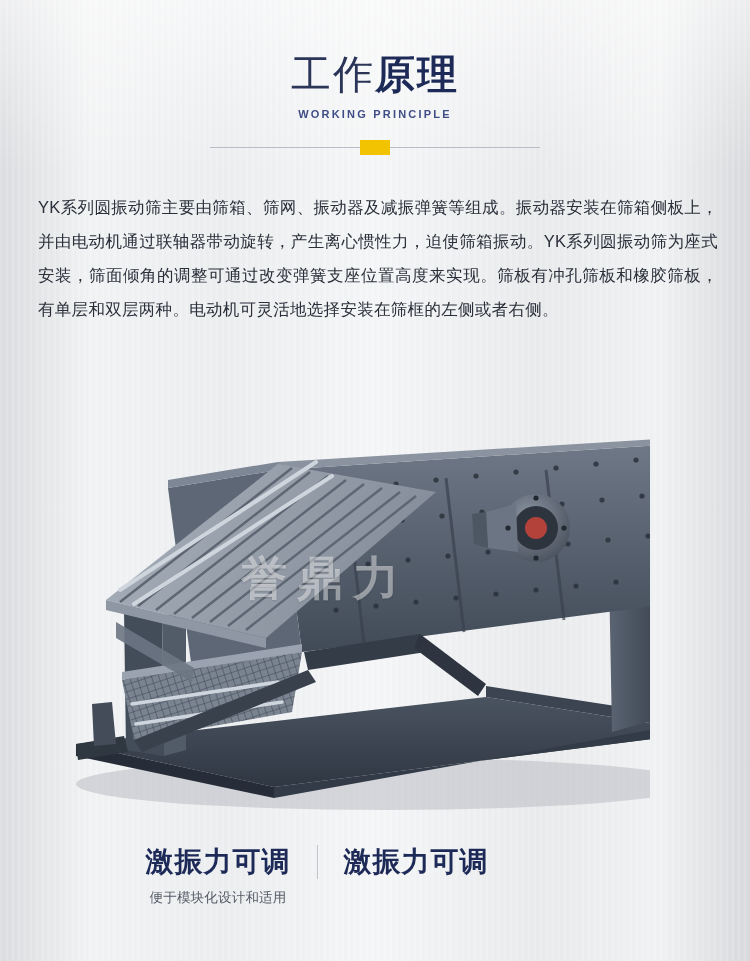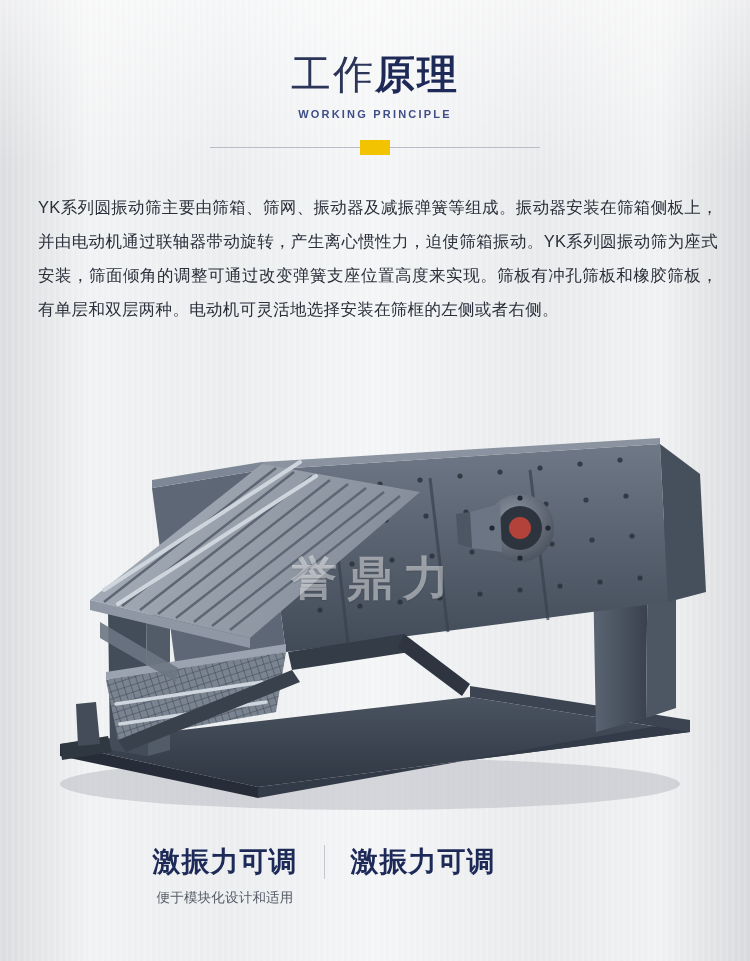--- a/index.html
+++ b/index.html
@@ -98,44 +98,45 @@
     color: #2a2f3a;
     text-align: justify;
     letter-spacing: 0.3px;
   }
 
   
   .figure {
     position: absolute;
     top: 352px;
     left: 0;
-    width: 750px;
+    width: 634px;
     height: 470px;
     overflow: hidden;
+    padding-left: 16px;
   }
   .machine-svg { display: block; }
   .watermark {
     position: absolute;
     left: 50%;
     top: 196px;
     transform: translateX(-50%);
     font-size: 46px;
     font-weight: 700;
     letter-spacing: 10px;
     color: rgba(255,255,255,0.45);
     text-shadow: 0 1px 2px rgba(0,0,0,0.12);
     white-space: nowrap;
     pointer-events: none;
   }
 
   
   .features {
     position: absolute;
     top: 845px;
-    left: 7px;
+    left: 0;
     width: 634px;
     display: flex;
     justify-content: center;
     align-items: flex-start;
   }
   .feature {
     padding: 0 26px;
     text-align: center;
   }
   .feature + .feature {

